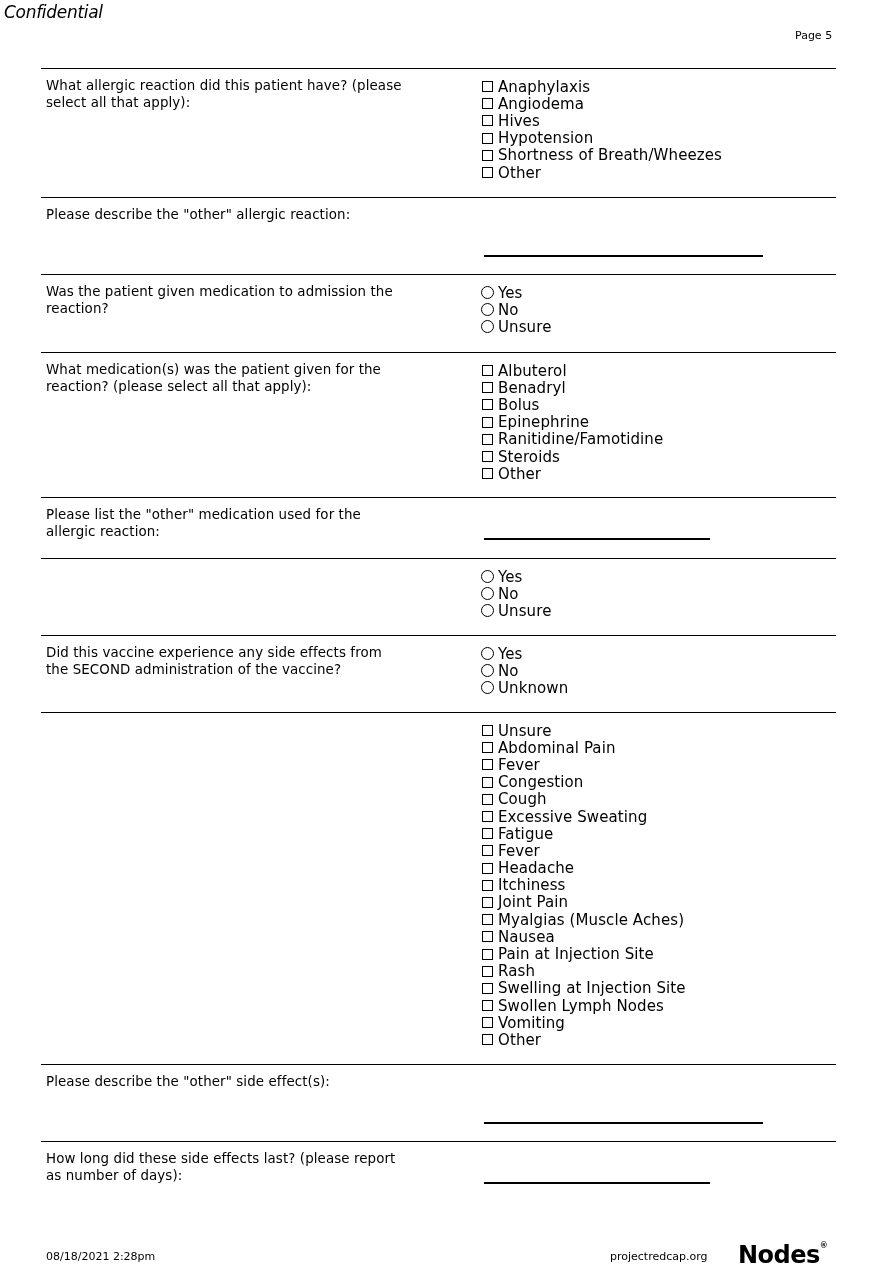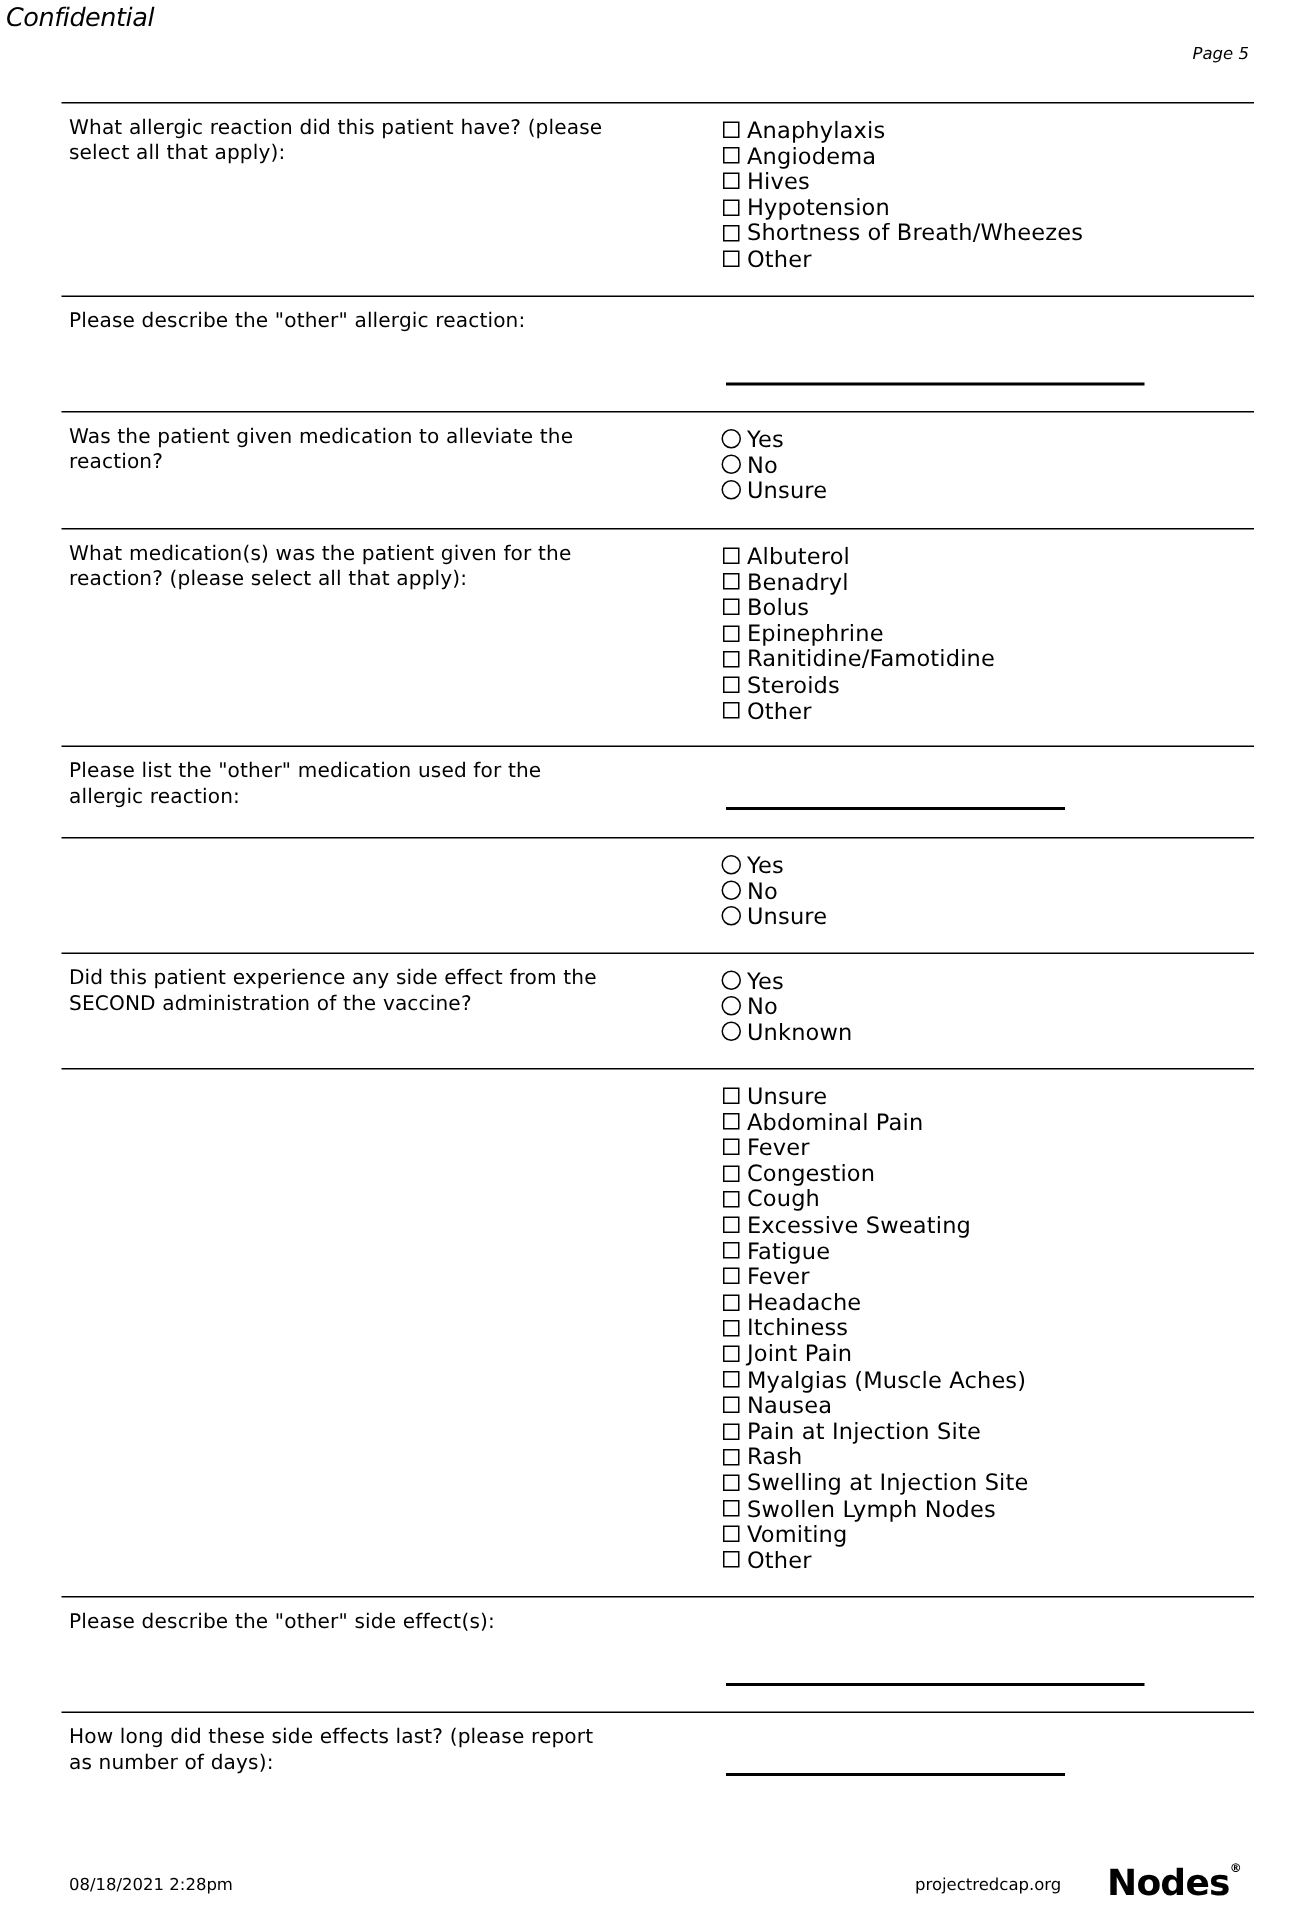--- a/index.html
+++ b/index.html
@@ -6,21 +6,21 @@
   body {
     width: 877px; height: 1275px; position: relative; overflow: hidden;
     font-family: "DejaVu Sans", sans-serif; color: #000;
   }
   .confidential {
     position: absolute; left: 4px; top: 2px;
     font-size: 17px; font-style: italic; letter-spacing: -0.3px;
   }
   .page-num {
     position: absolute; left: 795px; top: 29px;
-    font-size: 11px; font-style: italic;
+    font-size: 11px; 
   }
   .form { position: absolute; left: 41px; top: 68px; width: 795px; }
   .row {
     position: relative; border-top: 1px solid #000;
     box-sizing: border-box;
   }
   .row.last { border-bottom: none; }
   .question {
     position: absolute; left: 5px; top: 8px; width: 360px;
     font-size: 13.4px; line-height: 17.3px; letter-spacing: 0.1px;
@@ -87,21 +87,21 @@
         </div>
     </div>
   </div>
 
   <div class="row" style="height:77px">
     <div class="question">Please describe the "other" allergic reaction:</div>
     <div class="line" style="top:57px;width:279px"></div>
   </div>
 
   <div class="row" style="height:78px">
-    <div class="question">Was the patient given medication to alleviate the reaction?</div>
+    <div class="question">Was the patient given medication to admission the reaction?</div>
     <div class="answers">
       <div class="opt">
           <span class="radio"></span>
           <span>Yes</span>
         </div>
       <div class="opt">
           <span class="radio"></span>
           <span>No</span>
         </div>
       <div class="opt">
@@ -161,21 +161,21 @@
           <span>No</span>
         </div>
       <div class="opt">
           <span class="radio"></span>
           <span>Unsure</span>
         </div>
     </div>
   </div>
 
   <div class="row" style="height:77px">
-    <div class="question">Did this patient experience any side effect from the SECOND administration of the vaccine?</div>
+    <div class="question">Did this vaccine experience any side effects from the SECOND administration of the vaccine?</div>
     <div class="answers">
       <div class="opt">
           <span class="radio"></span>
           <span>Yes</span>
         </div>
       <div class="opt">
           <span class="radio"></span>
           <span>No</span>
         </div>
       <div class="opt">

